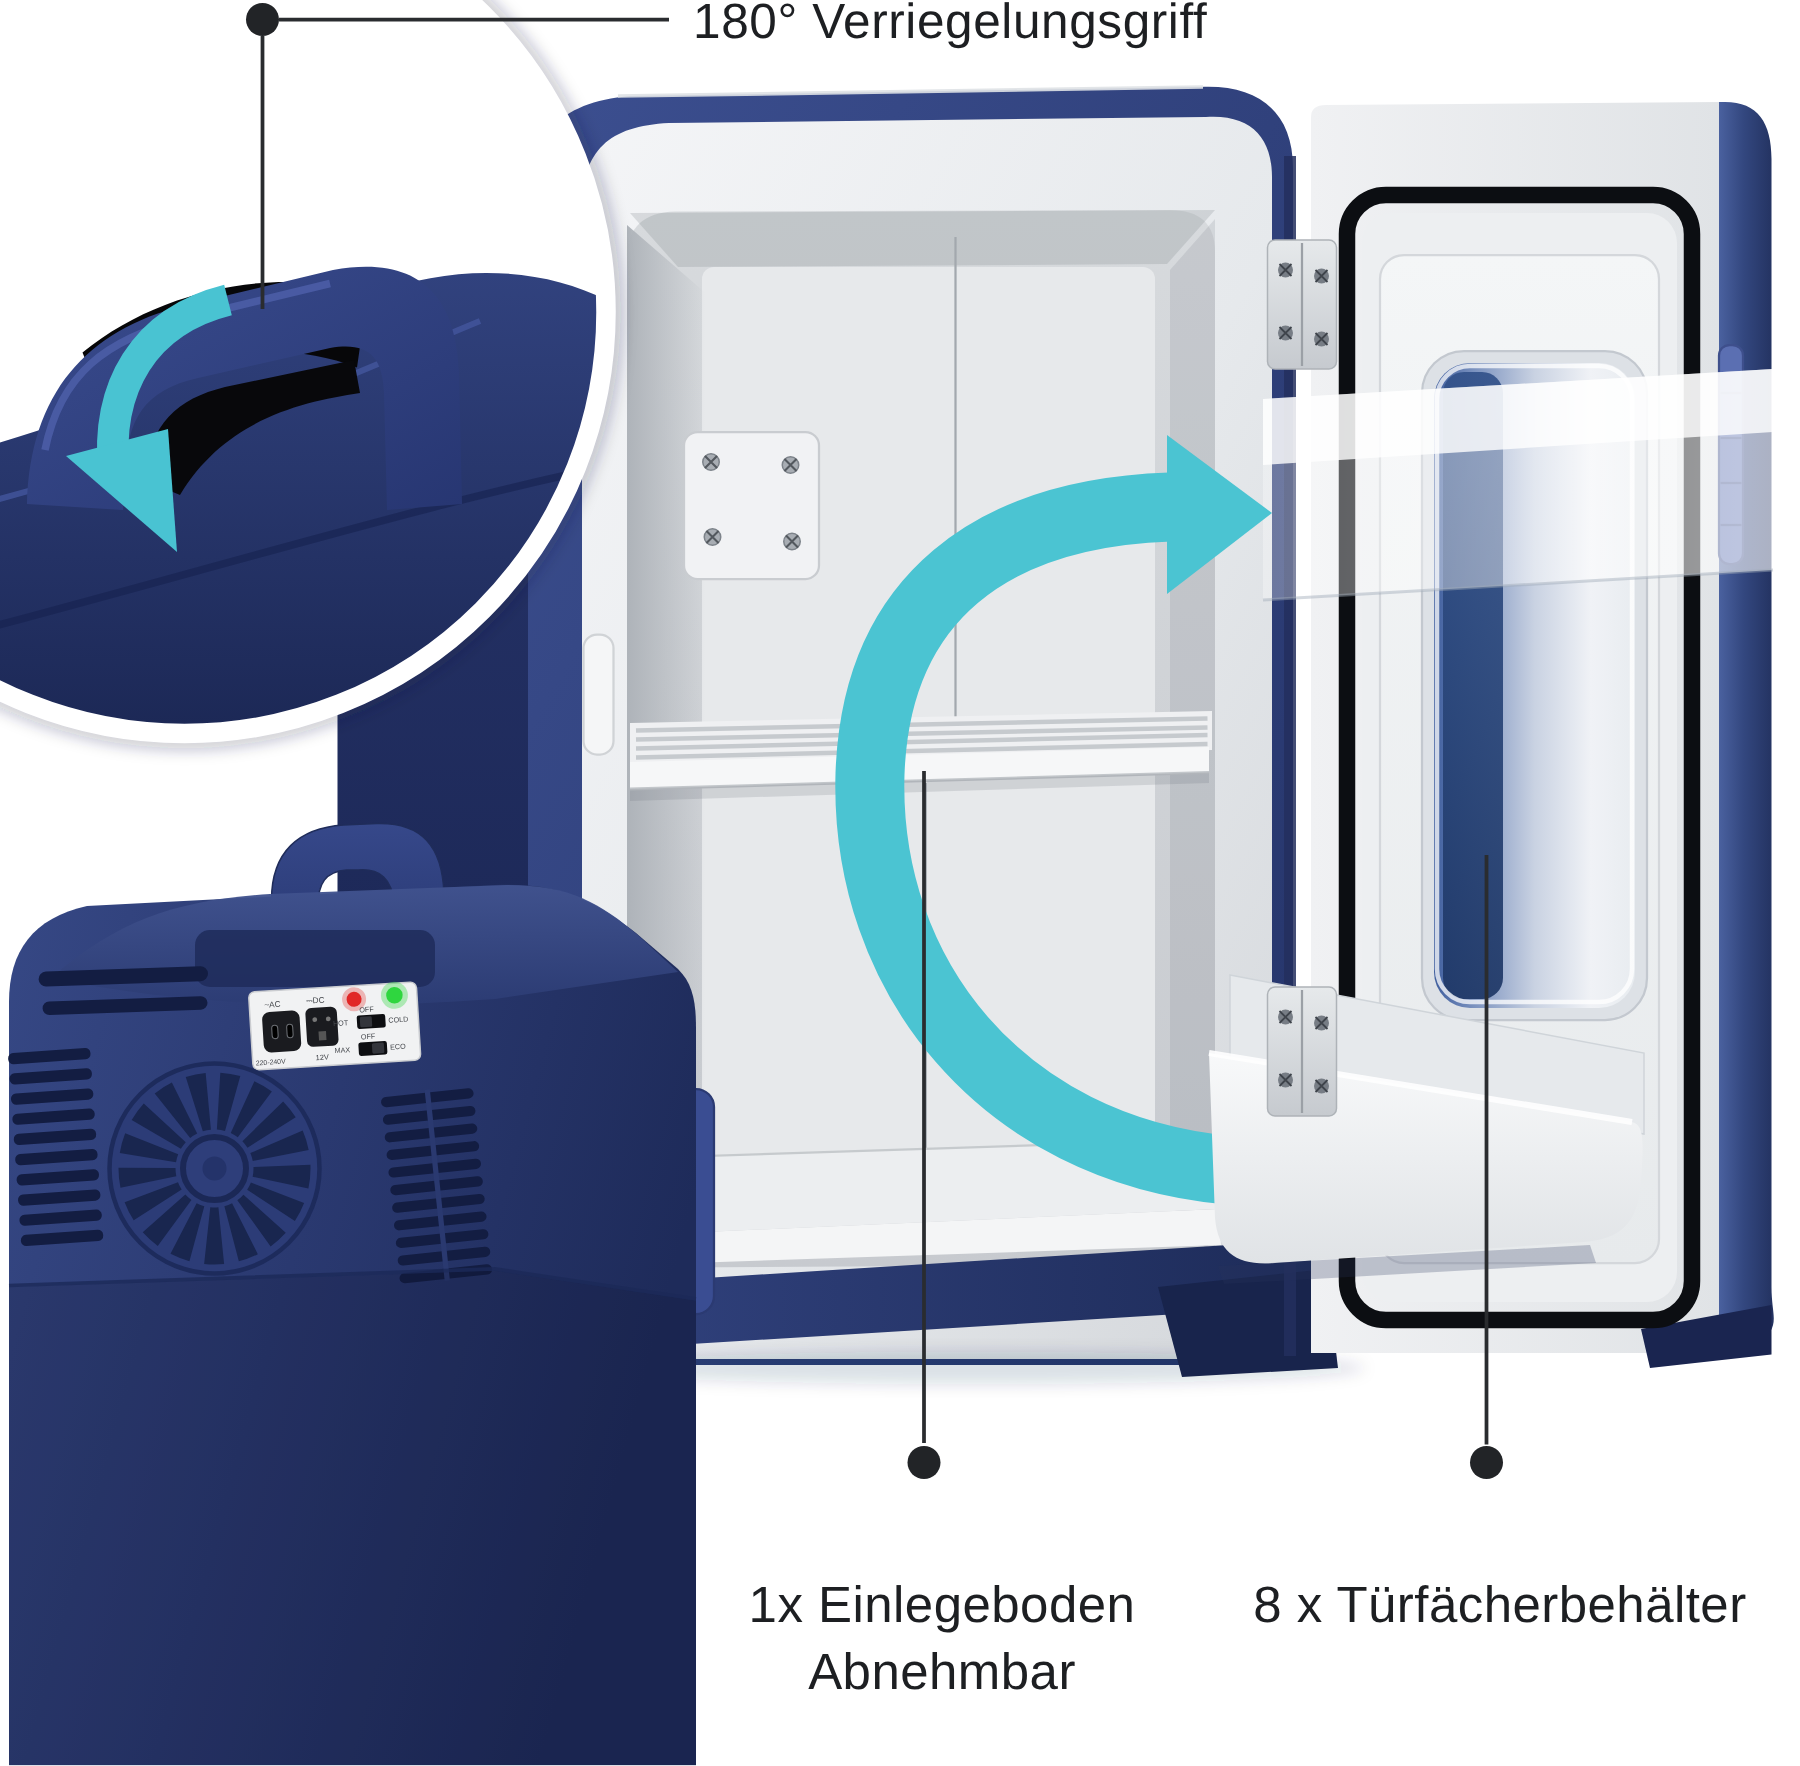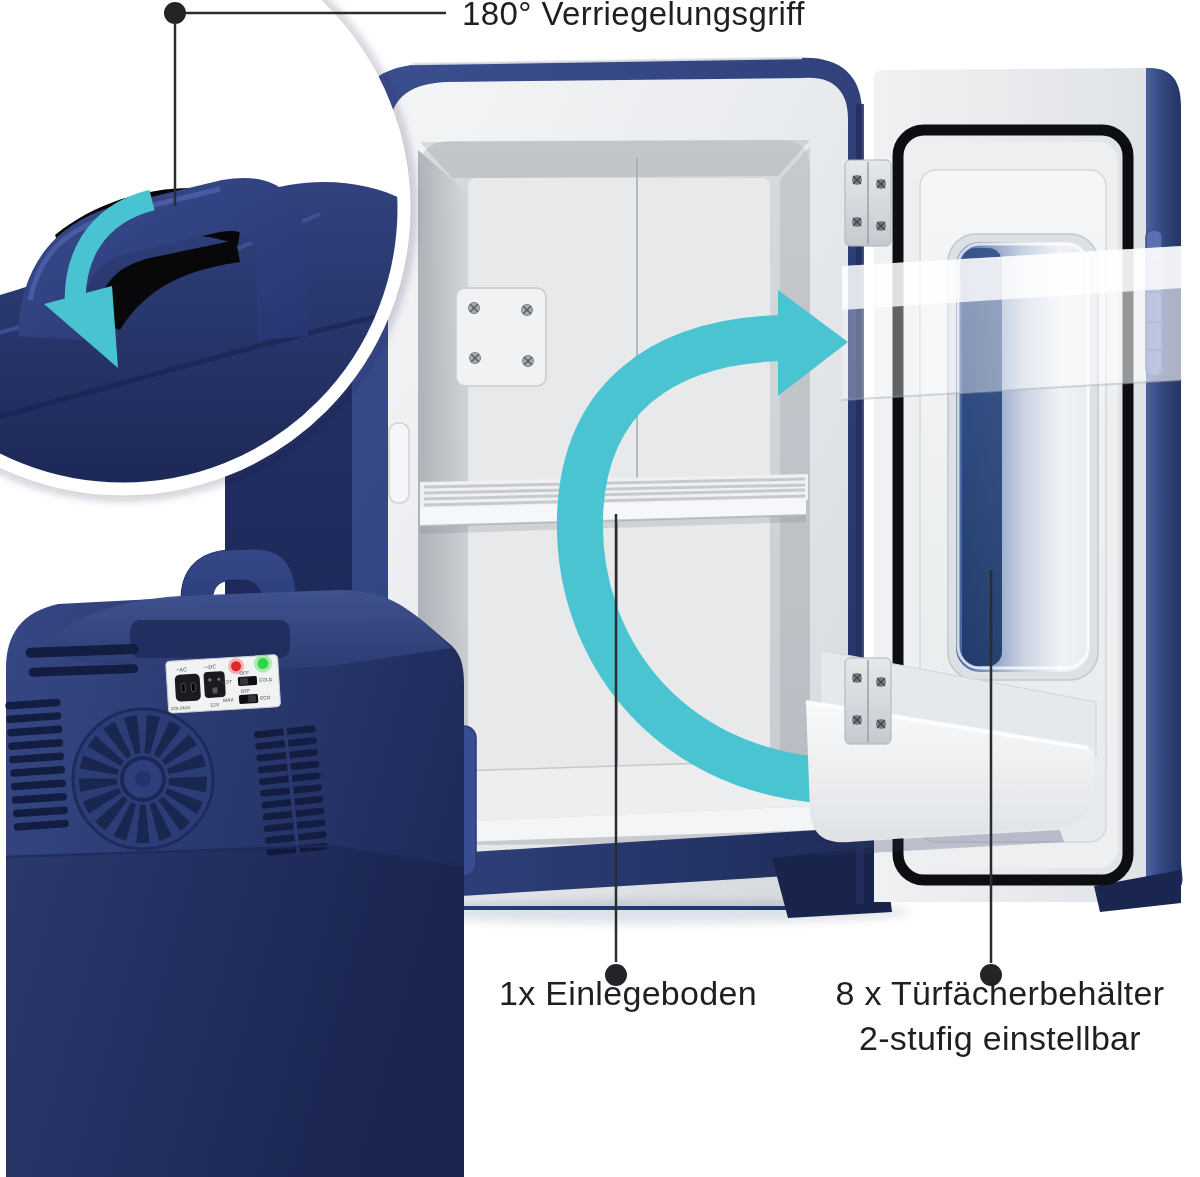--- a/index.html
+++ b/index.html
@@ -1,21 +1,21 @@
 <!DOCTYPE html>
 <html><head>
 <meta charset="utf-8">
 <style>
   html,body{margin:0;padding:0;background:#fff;}
   .canvas{position:relative;width:1200px;height:1177px;background:#ffffff;overflow:hidden;
           font-family:"Liberation Sans",sans-serif;padding-left:27px;}
   .art{position:absolute;left:0;top:0;}
   .label{position:absolute;color:#1d1f22;}
   .label-top{left:462px;top:-5px;font-size:33px;letter-spacing:.4px;white-space:nowrap;}
-  .label-bottom{top:971px;text-align:center;font-size:34px;line-height:45px;letter-spacing:.3px;}
+  .label-bottom{top:1048px;text-align:center;font-size:34px;line-height:45px;letter-spacing:.3px;}
   .label-shelf{left:455px;width:346px;}
   .label-bin{left:810px;width:380px;}
   svg text{font-family:"Liberation Sans",sans-serif;fill:#45484d;}
 </style>
 </head>
 <body>
 
 <div class="canvas">
 
 <svg class="art" width="1200" height="1177" viewBox="0 0 1200 1177">
@@ -363,20 +363,20 @@
     <circle cx="175" cy="13" r="11"></circle>
     <circle cx="616" cy="975" r="11"></circle>
     <circle cx="991" cy="975" r="11"></circle>
   </g>
 </svg>
 
 <div class="label label-top">180° Verriegelungsgriff</div>
 
 <div class="label label-bottom label-shelf">
   <div>1x Einlegeboden</div>
+  <div>Abnehmbar</div>
 </div>
 
 <div class="label label-bottom label-bin">
   <div>8 x Türfächerbehälter</div>
-  <div>2-stufig einstellbar</div>
 </div>
 
 </div>
 
 </body></html>

